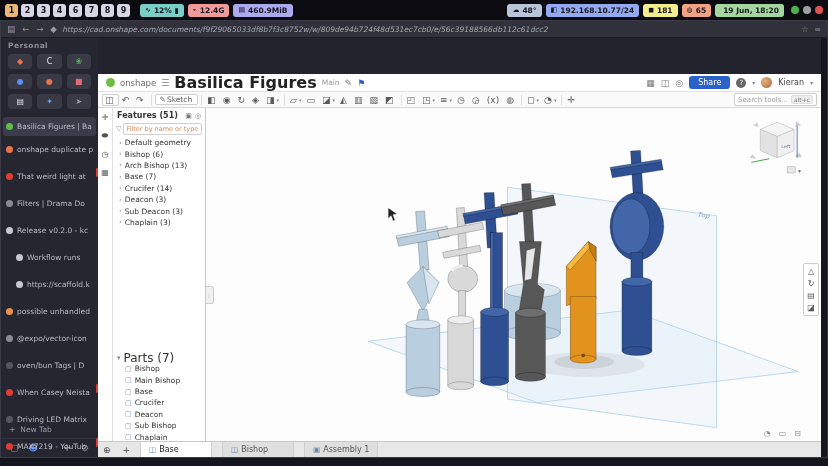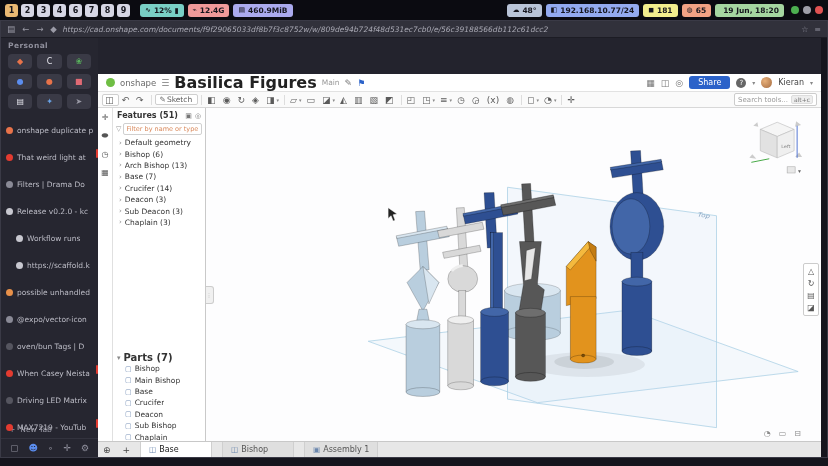--- a/index.html
+++ b/index.html
@@ -82,21 +82,21 @@
   .fp-hic{font-size:7px;color:#777;}
   .filter-row{display:flex;align-items:center;gap:2px;padding:1px 3px 2px;}
   .funnel{font-size:7px;color:#999;}
   .filter-box{flex:1;border:1px solid #d0d0d0;border-radius:2px;height:10px;display:flex;
               align-items:center;padding:0 2px;font-size:6.5px;color:#d9895b;overflow:hidden;white-space:nowrap;}
   .tree-row{height:11.4px;display:flex;align-items:center;gap:3px;padding-left:6px;}
   .chev{color:#888;font-size:7px;}
   .tree-label{font-size:7.5px;white-space:nowrap;overflow:hidden;}
   .fp-scroll{height:4px;background:#c4c4c4;border-radius:2px;margin:4px 7px 0 4px;}
   .parts-head{display:flex;align-items:center;gap:3px;padding-left:4px;margin-top:120px;height:11px;}
-  .parts-title{font-weight:bold;font-size:10px;}
+  .parts-title{font-weight:normal;font-size:12px;}
   .part-row{height:11.4px;display:flex;align-items:center;gap:3px;padding-left:12px;}
   .part-ic{color:#7a93b8;font-size:7px;}
   
   .viewport{flex:1;position:relative;background:#fdfdfe;overflow:hidden;}
   .vp-svg{position:absolute;inset:0;}
   .resize-handle{position:absolute;left:-1px;top:178px;width:8px;height:16px;background:#f0f0f0;
                  border:1px solid #ccc;border-left:none;border-radius:0 3px 3px 0;display:flex;
                  align-items:center;justify-content:center;font-size:5px;color:#999;}
   .vp-right-toolbar{position:absolute;right:2px;top:155px;width:14px;background:#fff;
                     border:1px solid #ccc;border-radius:2px;display:flex;flex-direction:column;
@@ -234,20 +234,25 @@
           <span class="dial">
             <span style="color: rgb(106, 164, 232);">✦</span>
           </span>
 
           <span class="dial">
             <span style="color: rgb(154, 154, 166);">➤</span>
           </span>
         </div>
       <div class="tab-list">
 
+          <div class="tab-row active">
+            <span class="fav" style="background-color: rgb(91, 191, 74);"></span>
+            <span class="tab-label">Basilica Figures | Ba</span>
+            <span class="marker"></span>
+          </div>
 
           <div class="tab-row">
             <span class="fav" style="background-color: rgb(232, 115, 74);"></span>
             <span class="tab-label">onshape duplicate p</span>
             <span class="marker"></span>
           </div>
 
 
           <div class="tab-row">
             <span class="fav" style="background-color: rgb(227, 59, 48);"></span>

